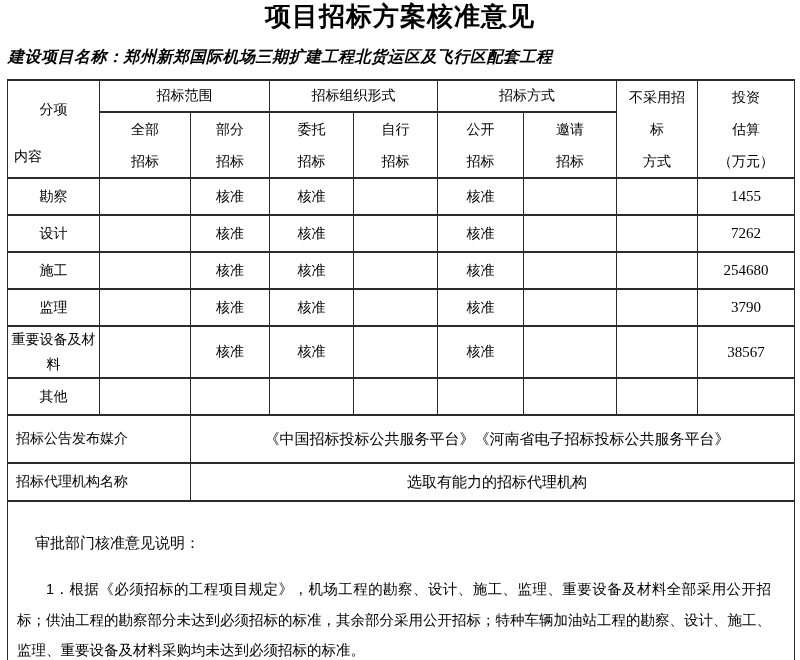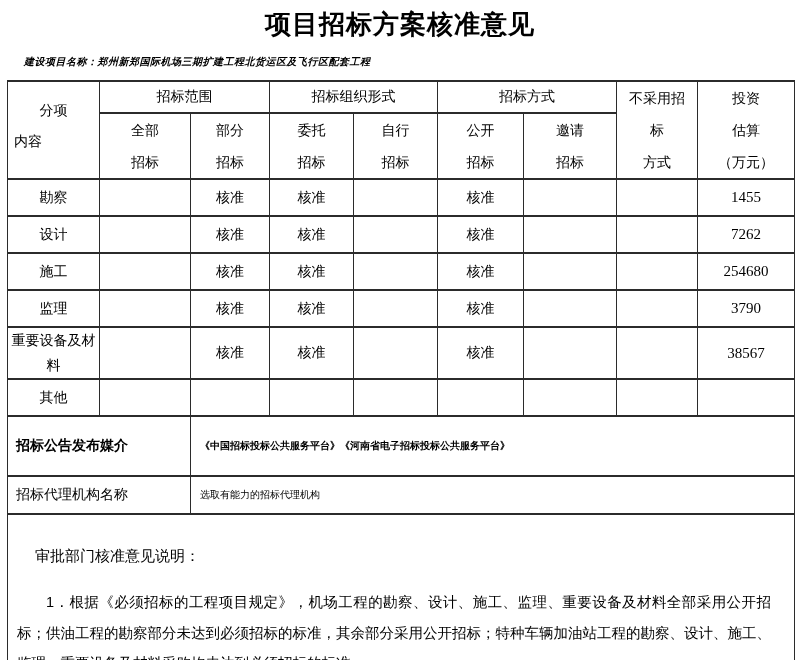--- a/index.html
+++ b/index.html
@@ -2,36 +2,36 @@
 <html><head>
 <meta charset="utf-8">
 <style>
   * { box-sizing: border-box; }
   html,body { margin:0; padding:0; background:#fff; }
   body {
     width:800px; height:660px;
     font-family:"Liberation Sans", sans-serif;
     color:#000; overflow:hidden;
   }
-  .page { width:800px; height:660px; padding-top:8px; }
+  .page { width:800px; height:660px; padding-top:0; }
 
   .doc-title {
     text-align:center;
     font-size:26px;
     font-weight:bold;
     letter-spacing:1px;
     line-height:32px;
     margin:0;
   }
   .project-line {
-    margin:15px 0 0 24px;
+    margin:15px 0 0 8px;
     font-family:"Liberation Serif", serif;
     font-style:italic;
     font-weight:600;
-    font-size:10px;
+    font-size:16px;
     letter-spacing:0.5px;
   }
 
   table.approval-table {
     border-collapse:collapse;
     table-layout:fixed;
     width:787px;
     margin:11px 0 0 7px;
   }
   .approval-table td {
@@ -42,39 +42,39 @@
     text-align:center;
     vertical-align:middle;
     padding:0;
     overflow:hidden;
   }
 
   tr.hdr-group { height:32px; }
   tr.hdr-sub   { height:66px; }
   tr.row       { height:37px; }
   tr.row.tall  { height:44px; }
-  tr.media-row { height:60px;font-weight:bold; }
+  tr.media-row { height:48px; }
   tr.agency-row{ height:38px; }
 
   td.corner { position:relative;margin-left:48px; }
   td.corner .c1 { position:absolute; top:20px; left:0; width:100%; text-align:center; }
-  td.corner .c2 { position:absolute; top:51px; left:6px; }
+  td.corner .c2 { position:absolute; top:67px; left:6px; }
 
   td.group-hd { font-weight:normal; }
   td.sub-hd, td.tall-hd {
     white-space:pre-line;
     line-height:32px;
   }
   td.row-label { line-height:25px; padding:0 2px; }
   td.num {
     font-family:"Liberation Serif", serif;
     font-size:15px;
   }
   td.left-label { text-align:left; padding-left:8px; }
-  td.left-value { text-align:left; padding-left:9px; font-size:10px; }
+  td.left-value { text-align:center; padding-left:9px; font-size:15px; }
 
   td.approval-cell {
     text-align:left;
     vertical-align:top;
     padding:10px 9px 0 9px;
     height:157px;
   }
   .approval-heading { font-size:15px; line-height:26px; margin:18px; }
   .approval-item {
     font-size:14.5px;

